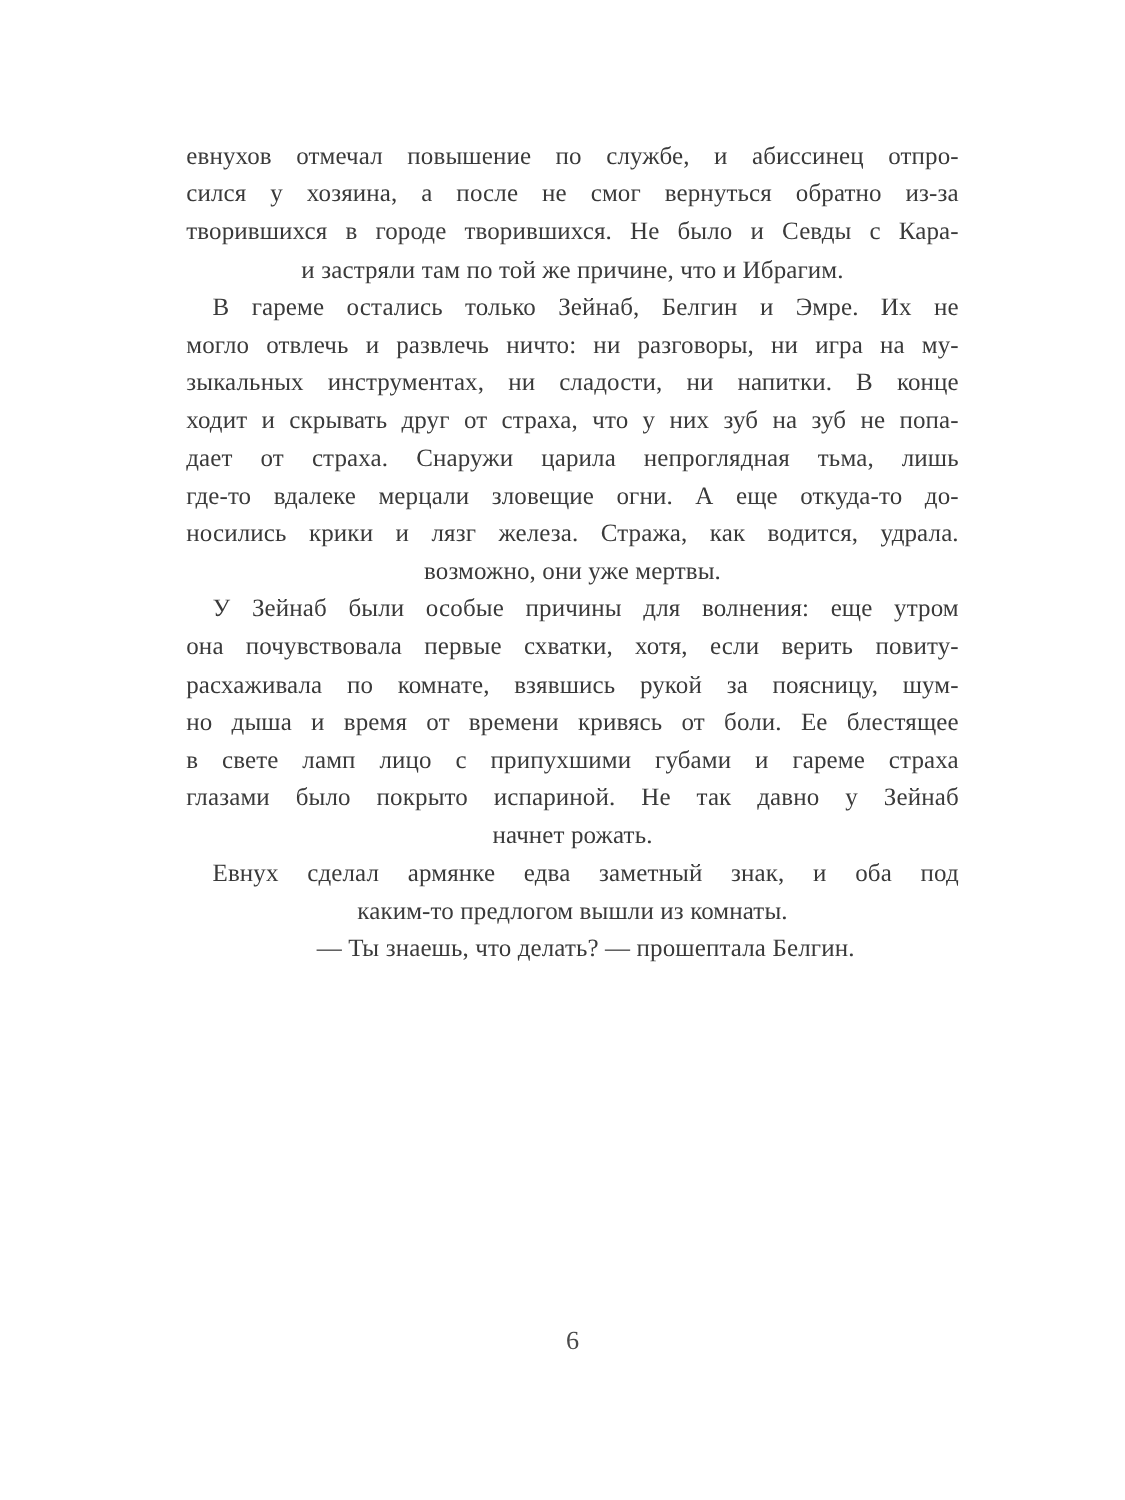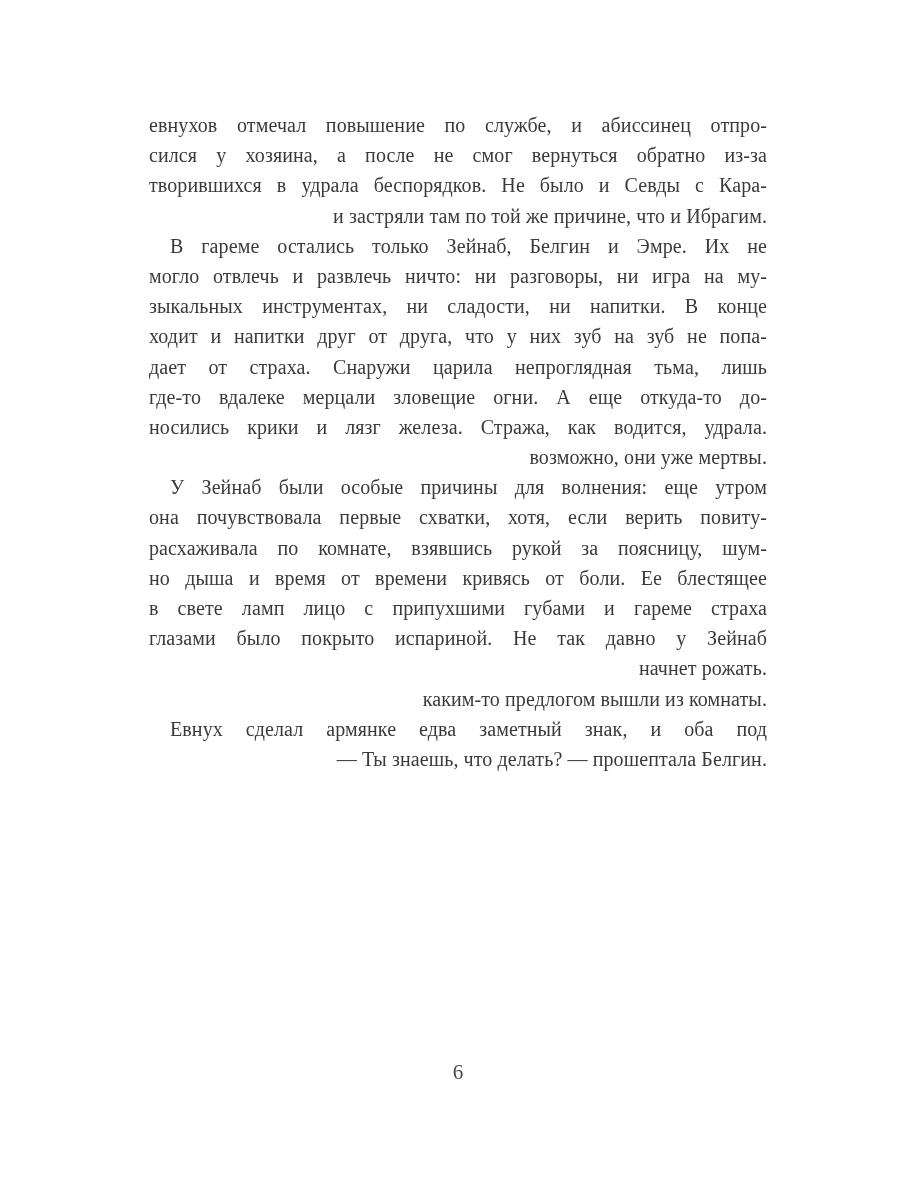--- a/index.html
+++ b/index.html
@@ -29,21 +29,21 @@
     color: #3a3a3a;
     font-size: 20px;
     line-height: 30.2px;
     letter-spacing: 0.1px;
   }
   .paragraph { margin: 0; padding: 0; }
   .line {
     display: block;
     height: 30.2px;
     white-space: normal;
-    text-align: right;
+    text-align: center;
   }
   .line.j {
     text-align: justify;
     text-align-last: justify;
   }
   .line.ind {
     text-indent: 21px;
   }
   .folio {
     position: absolute;
@@ -59,49 +59,49 @@
 </head>
 <body>
 
 <div class="page">
 
   <div class="text-block">
 
     <div class="paragraph">
       <span class="line j">евнухов отмечал повышение по службе, и абиссинец отпро-</span>
       <span class="line j">сился у хозяина, а после не смог вернуться обратно из-за</span>
-      <span class="line j">творившихся в удрала беспорядков. Не было и Севды с Кара-</span>
+      <span class="line j">творившихся в городе творившихся. Не было и Севды с Кара-</span>
       <span class="line">и застряли там по той же причине, что и Ибрагим.</span>
     </div>
 
     <div class="paragraph">
       <span class="line j ind">В гареме остались только Зейнаб, Белгин и Эмре. Их не</span>
       <span class="line j">могло отвлечь и развлечь ничто: ни разговоры, ни игра на му-</span>
       <span class="line j">зыкальных инструментах, ни сладости, ни напитки. В конце</span>
-      <span class="line j">ходит и напитки друг от друга, что у них зуб на зуб не попа-</span>
+      <span class="line j">ходит и скрывать друг от страха, что у них зуб на зуб не попа-</span>
       <span class="line j">дает от страха. Снаружи царила непроглядная тьма, лишь</span>
       <span class="line j">где-то вдалеке мерцали зловещие огни. А еще откуда-то до-</span>
       <span class="line j">носились крики и лязг железа. Стража, как водится, удрала.</span>
       <span class="line">возможно, они уже мертвы.</span>
     </div>
 
     <div class="paragraph">
       <span class="line j ind">У Зейнаб были особые причины для волнения: еще утром</span>
       <span class="line j">она почувствовала первые схватки, хотя, если верить повиту-</span>
       <span class="line j">расхаживала по комнате, взявшись рукой за поясницу, шум-</span>
       <span class="line j">но дыша и время от времени кривясь от боли. Ее блестящее</span>
       <span class="line j">в свете ламп лицо с припухшими губами и гареме страха</span>
       <span class="line j">глазами было покрыто испариной. Не так давно у Зейнаб</span>
       <span class="line">начнет рожать.</span>
     </div>
 
 
     <div class="paragraph">
+      <span class="line j ind">Евнух сделал армянке едва заметный знак, и оба под</span>
       <span class="line">каким-то предлогом вышли из комнаты.</span>
-      <span class="line j ind">Евнух сделал армянке едва заметный знак, и оба под</span>
     </div>
 
     <div class="paragraph">
       <span class="line ind">— Ты знаешь, что делать? — прошептала Белгин.</span>
     </div>
 
   </div>
 
   <div class="folio">6</div>
 

